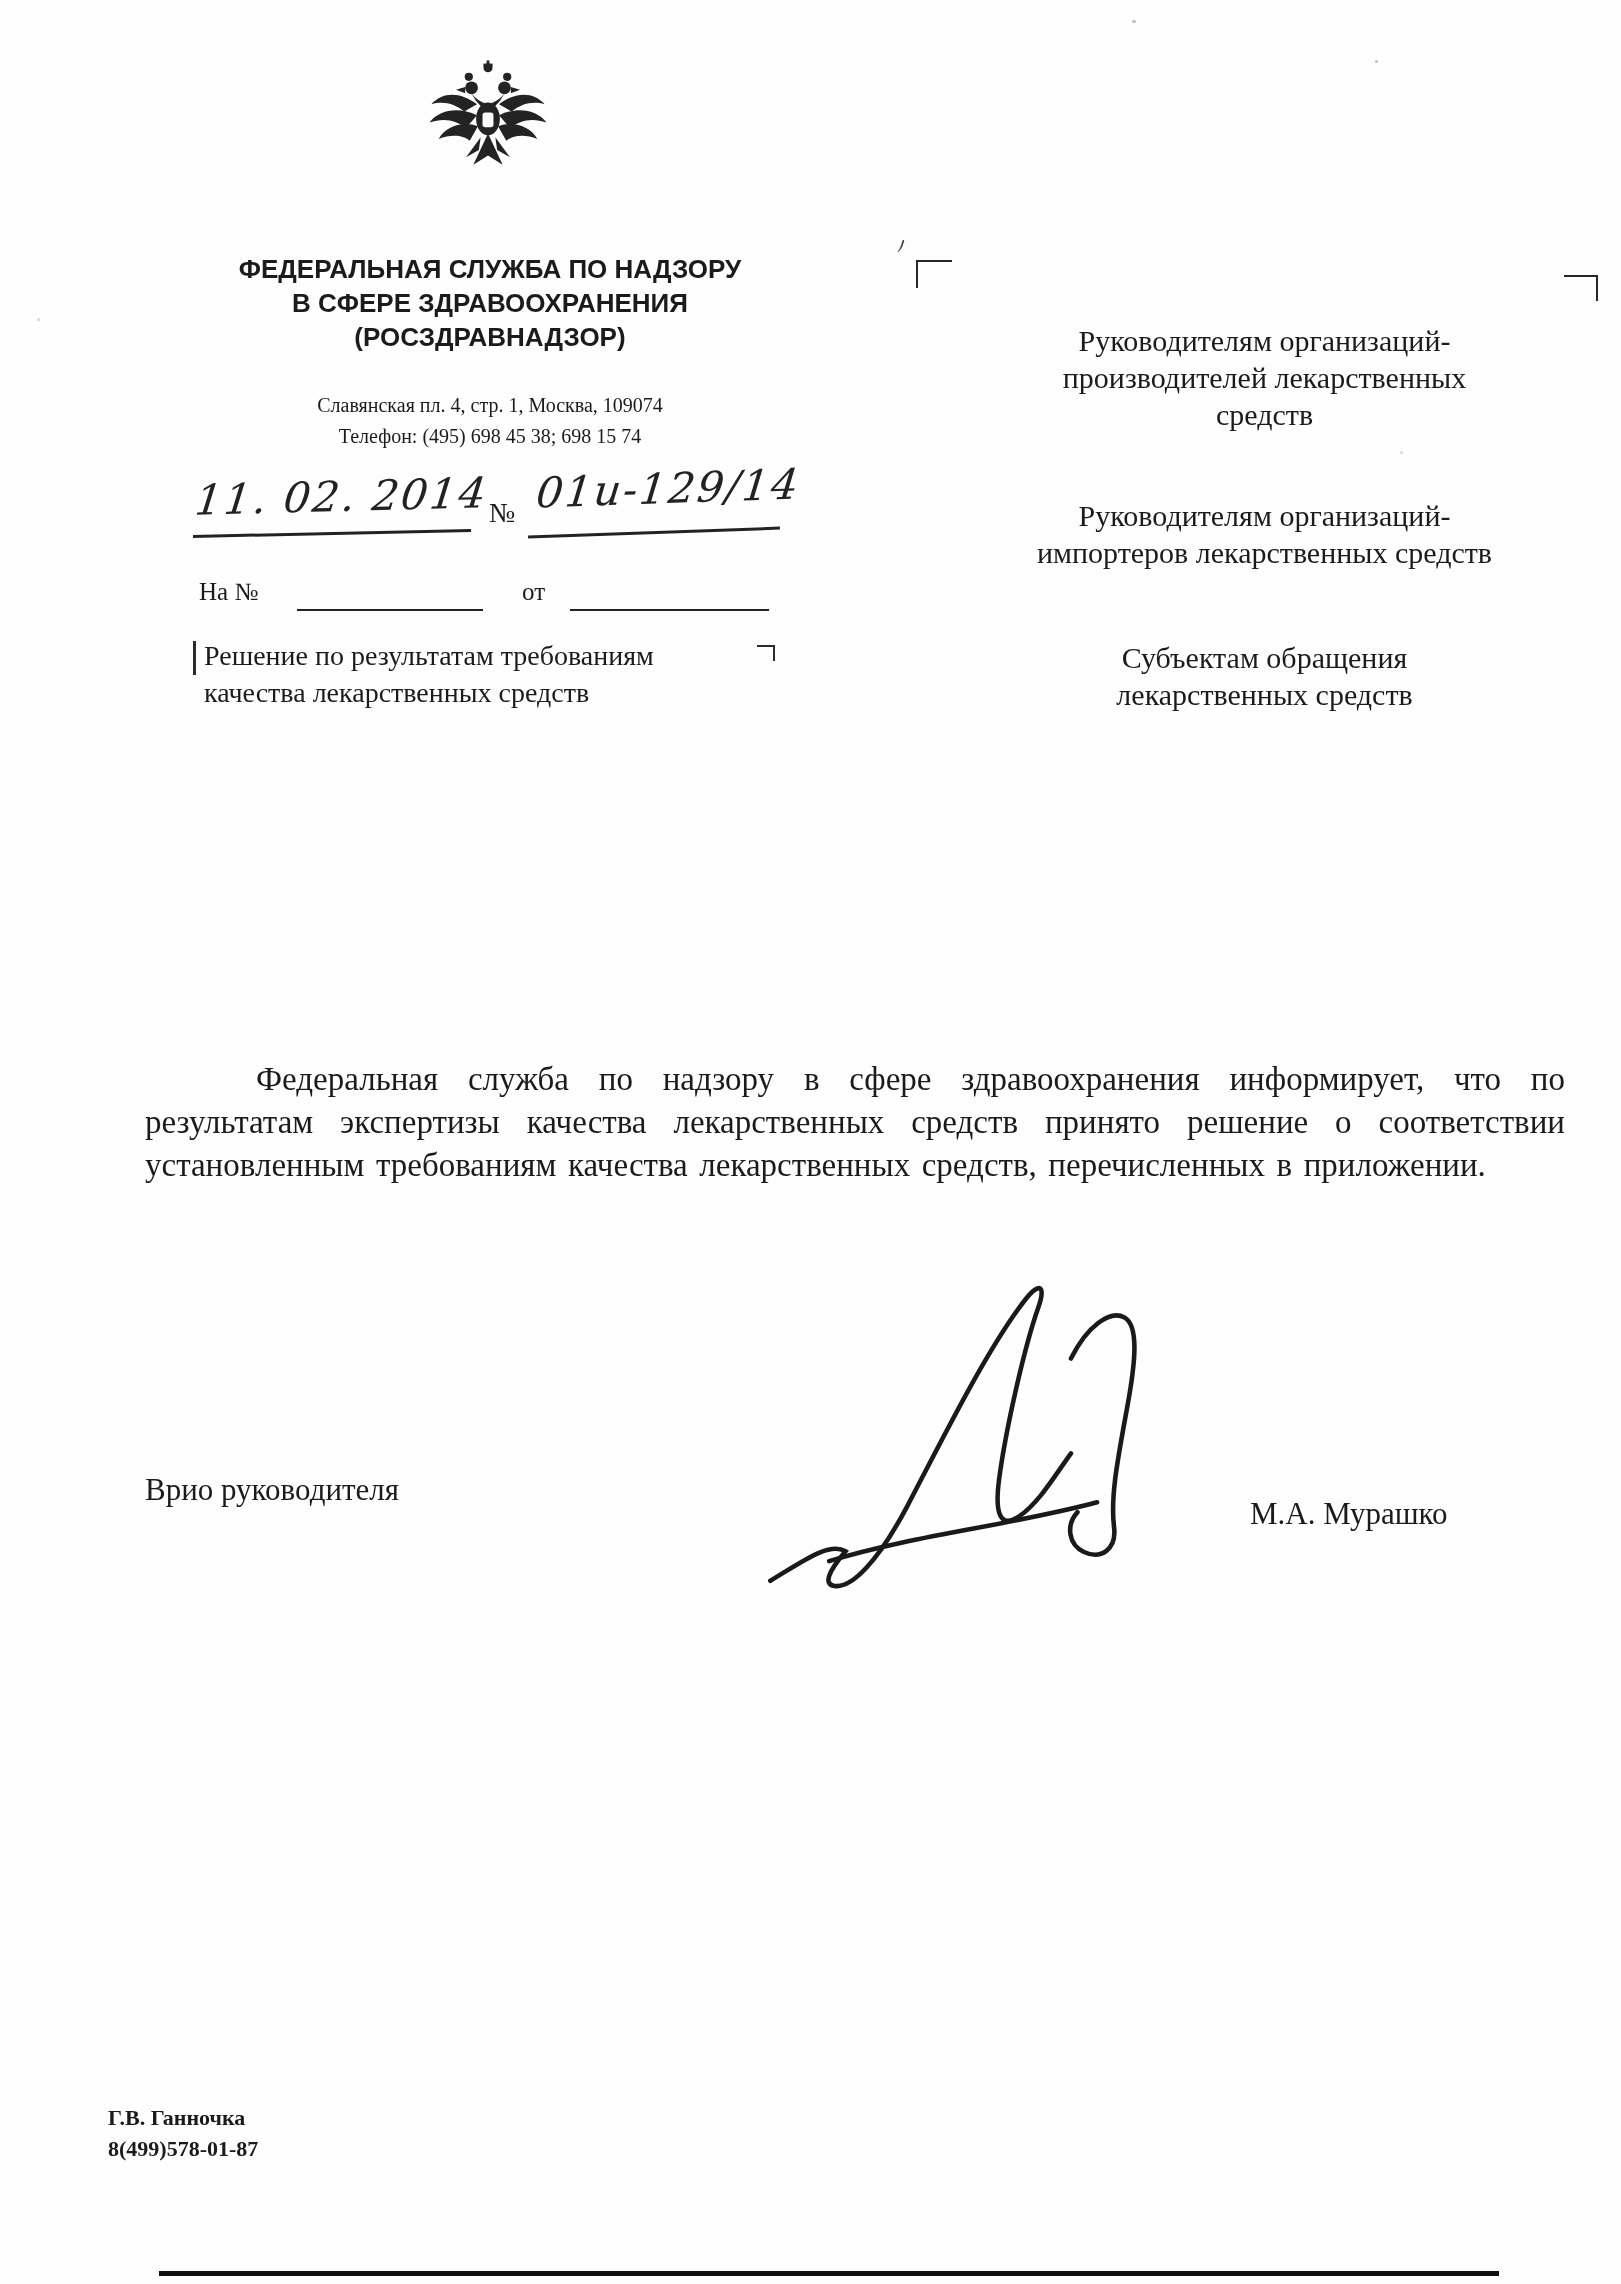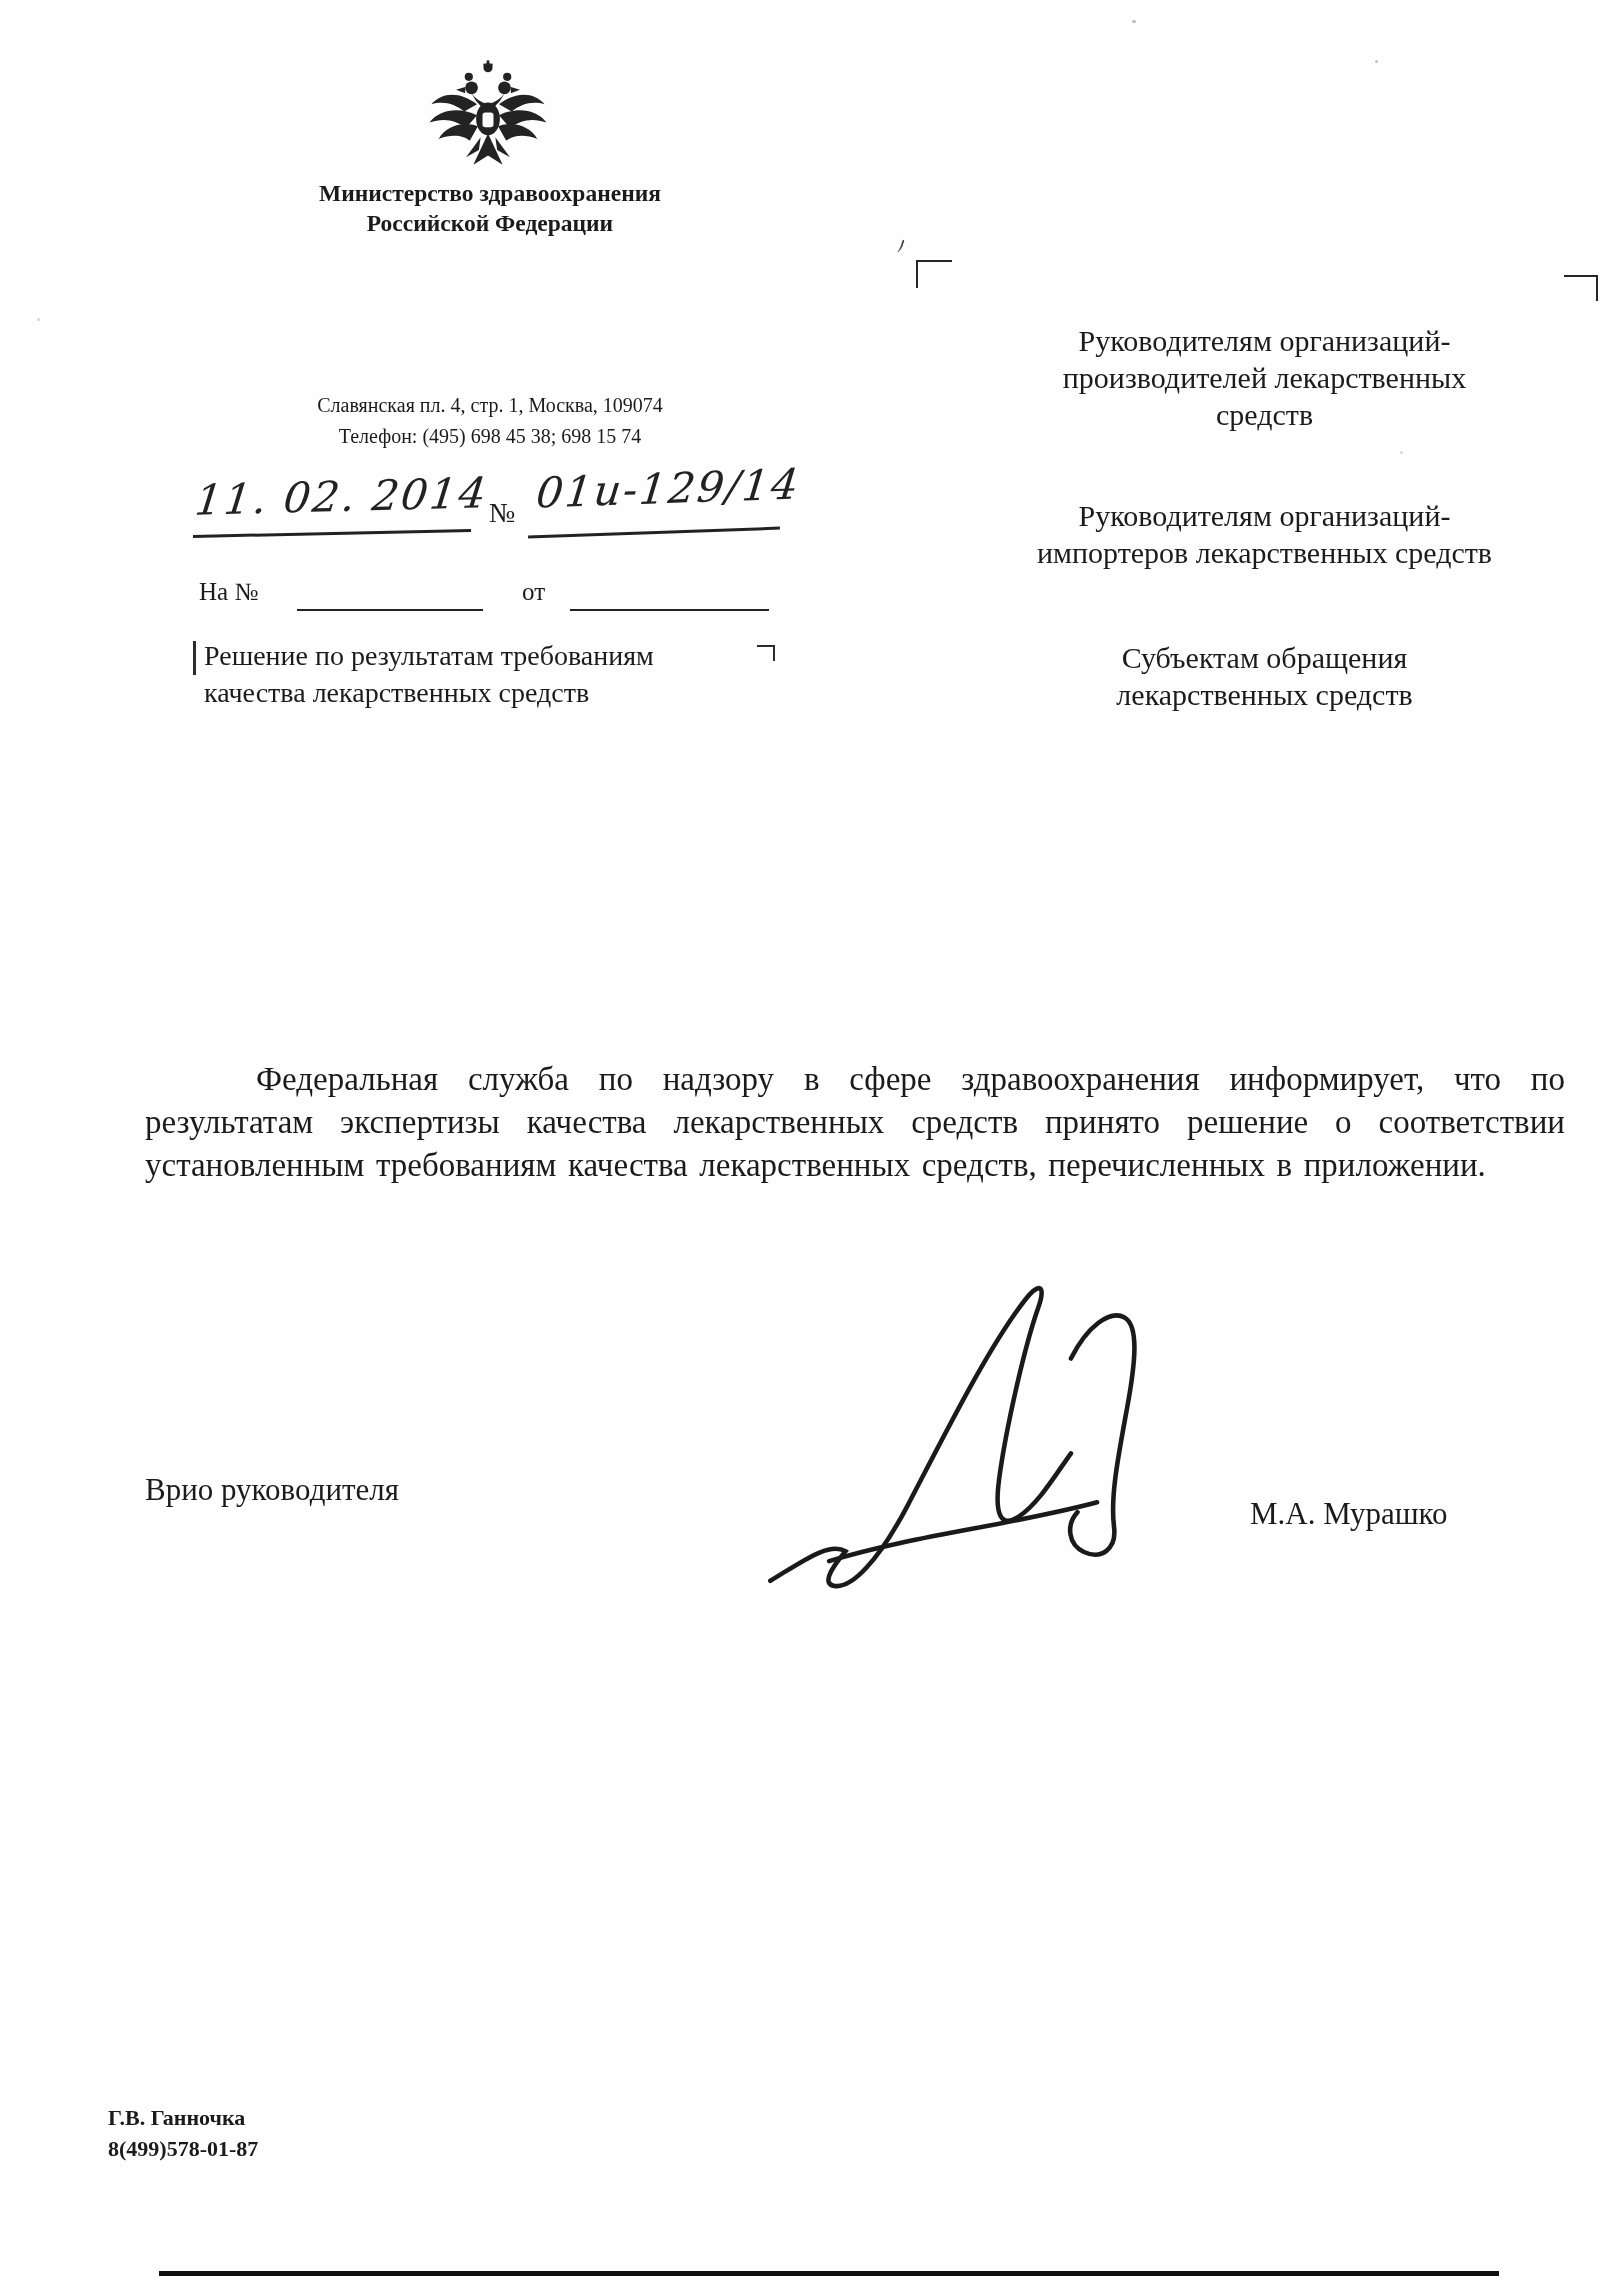--- a/index.html
+++ b/index.html
@@ -130,22 +130,23 @@
 
         <path d="M70 82 L54 116 L70 106 L86 116 Z"></path>
         <path d="M62 86 L46 108 L60 100 Z"></path>
         <path d="M78 86 L94 108 L80 100 Z"></path>
 
         <rect x="63" y="58" width="14" height="18" rx="4" fill="#fdfdfd" stroke="#232323" stroke-width="2"></rect>
       </g>
     </svg>
   </div>
 
-  <div class="abs ministry pre">Министерство здравоохранения
-Российской Федерации</div>
+  <div class="abs agency pre">ФЕДЕРАЛЬНАЯ СЛУЖБА ПО НАДЗОРУ
+В СФЕРЕ ЗДРАВООХРАНЕНИЯ
+(РОСЗДРАВНАДЗОР)</div>
   <div class="abs addr">
     <div>Славянская пл. 4, стр. 1, Москва, 109074</div>
     <div>Телефон: (495) 698 45 38; 698 15 74</div>
   </div>
 
   <div class="abs hand hand-date">11. 02. 2014</div>
   <div class="abs u-line ul-date"></div>
   <div class="abs no-sign">№</div>
   <div class="abs hand hand-num">01и-129/14</div>
   <div class="abs u-line ul-num"></div>

